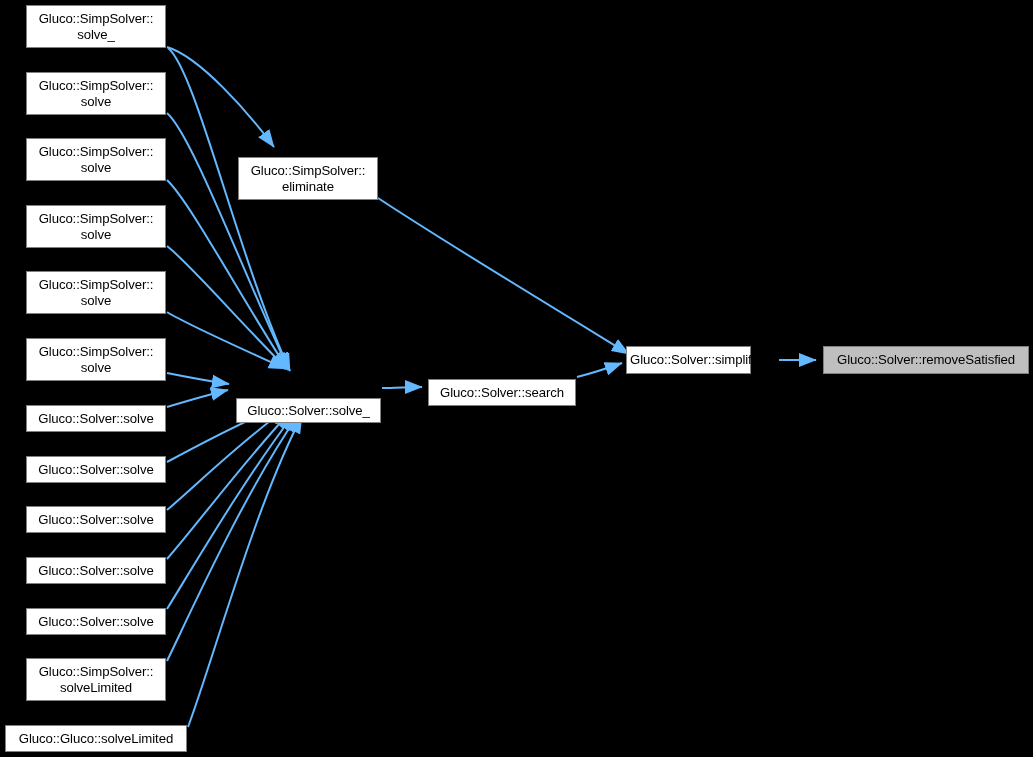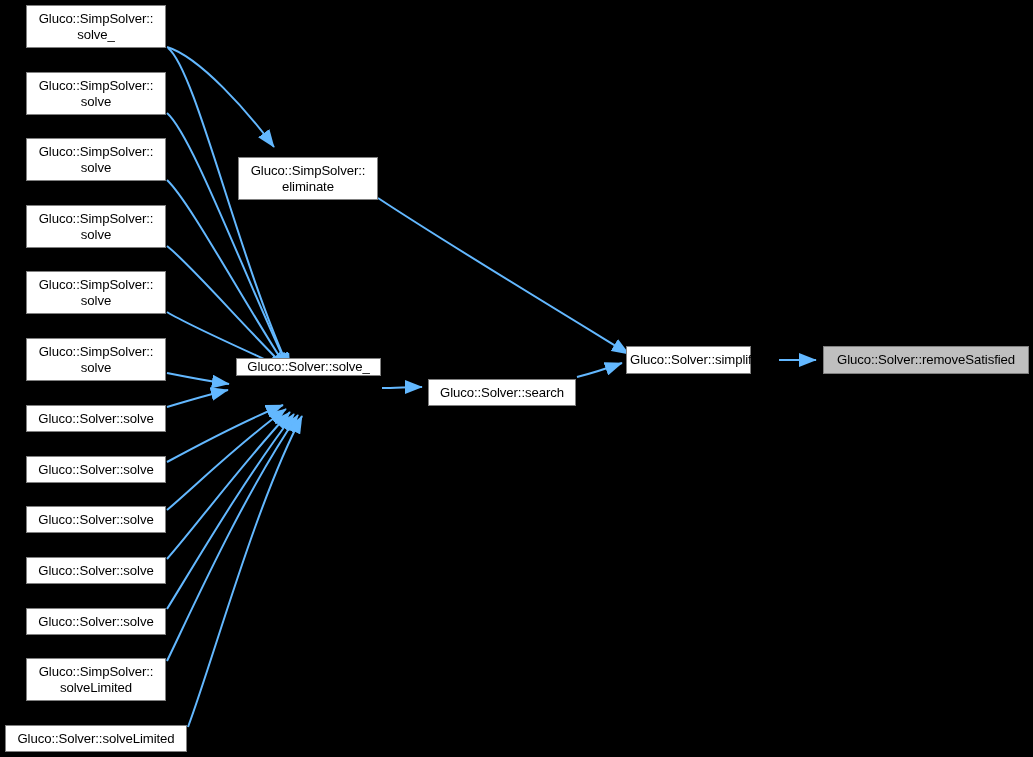--- a/index.html
+++ b/index.html
@@ -94,21 +94,21 @@
 solve</span></div>
       <div class="node" style="left: 26px; top: 338px; width: 140px; height: 43px;"><span class="node-label">Gluco::SimpSolver::
 solve</span></div>
       <div class="node" style="left: 26px; top: 405px; width: 140px; height: 27px;"><span class="node-label">Gluco::Solver::solve</span></div>
       <div class="node" style="left: 26px; top: 456px; width: 140px; height: 27px;"><span class="node-label">Gluco::Solver::solve</span></div>
       <div class="node" style="left: 26px; top: 506px; width: 140px; height: 27px;"><span class="node-label">Gluco::Solver::solve</span></div>
       <div class="node" style="left: 26px; top: 557px; width: 140px; height: 27px;"><span class="node-label">Gluco::Solver::solve</span></div>
       <div class="node" style="left: 26px; top: 608px; width: 140px; height: 27px;"><span class="node-label">Gluco::Solver::solve</span></div>
       <div class="node" style="left: 26px; top: 658px; width: 140px; height: 43px;"><span class="node-label">Gluco::SimpSolver::
 solveLimited</span></div>
-      <div class="node" style="left: 5px; top: 725px; width: 182px; height: 27px;"><span class="node-label">Gluco::Solver::solveLimited</span></div>
+      <div class="node" style="left: 5px; top: 725px; width: 182px; height: 27px;"><span class="node-label">Gluco::Gluco::solveLimited</span></div>
       <div class="node" style="left: 238px; top: 157px; width: 140px; height: 43px;"><span class="node-label">Gluco::SimpSolver::
 eliminate</span></div>
-      <div class="node" style="left: 236px; top: 358px; width: 145px; height: 18px;"><span class="node-label">Gluco::Solver::solve_</span></div>
+      <div class="node" style="left: 236px; top: 398px; width: 145px; height: 25px;"><span class="node-label">Gluco::Solver::solve_</span></div>
       <div class="node" style="left: 428px; top: 371px; width: 148px; height: 27px; margin-top: 8px;"><span class="node-label">Gluco::Solver::search</span></div>
       <div class="node" style="left: 626px; top: 346px; width: 125px; height: 28px;"><span class="node-label">Gluco::Solver::simplify</span></div>
       <div class="node highlight" style="left: 823px; top: 346px; width: 206px; height: 28px;"><span class="node-label">Gluco::Solver::removeSatisfied</span></div>
     </div>
 </div>
 
 </body></html>

